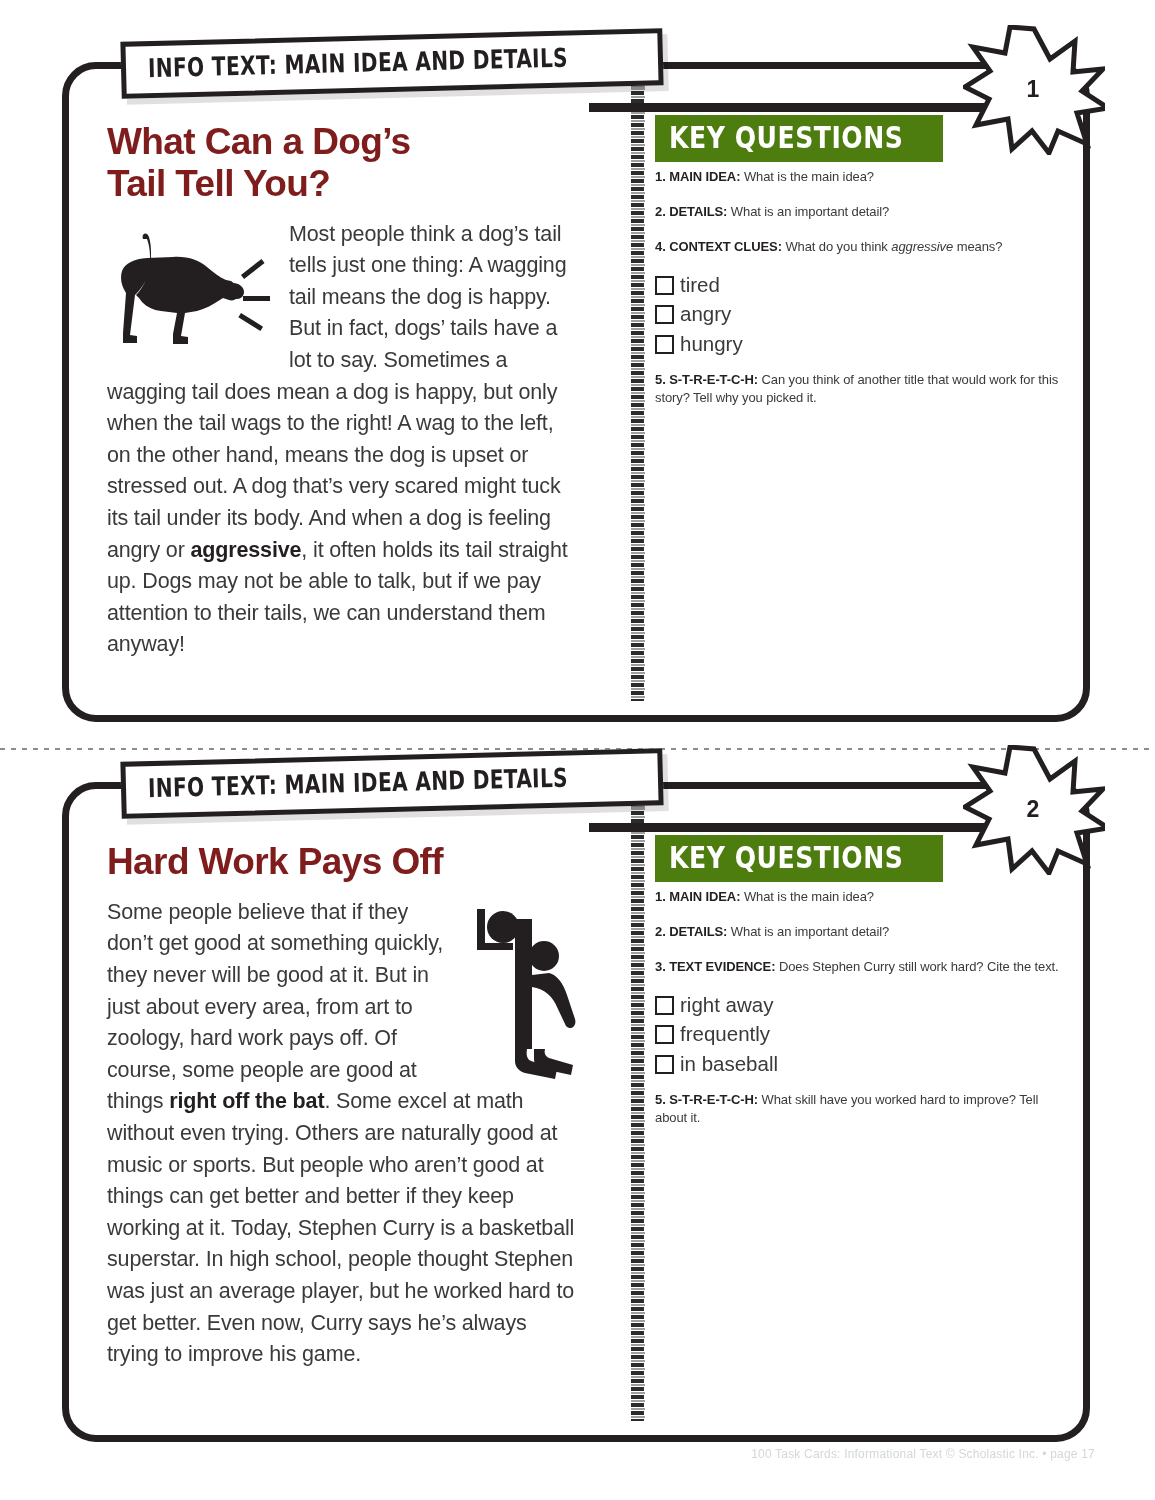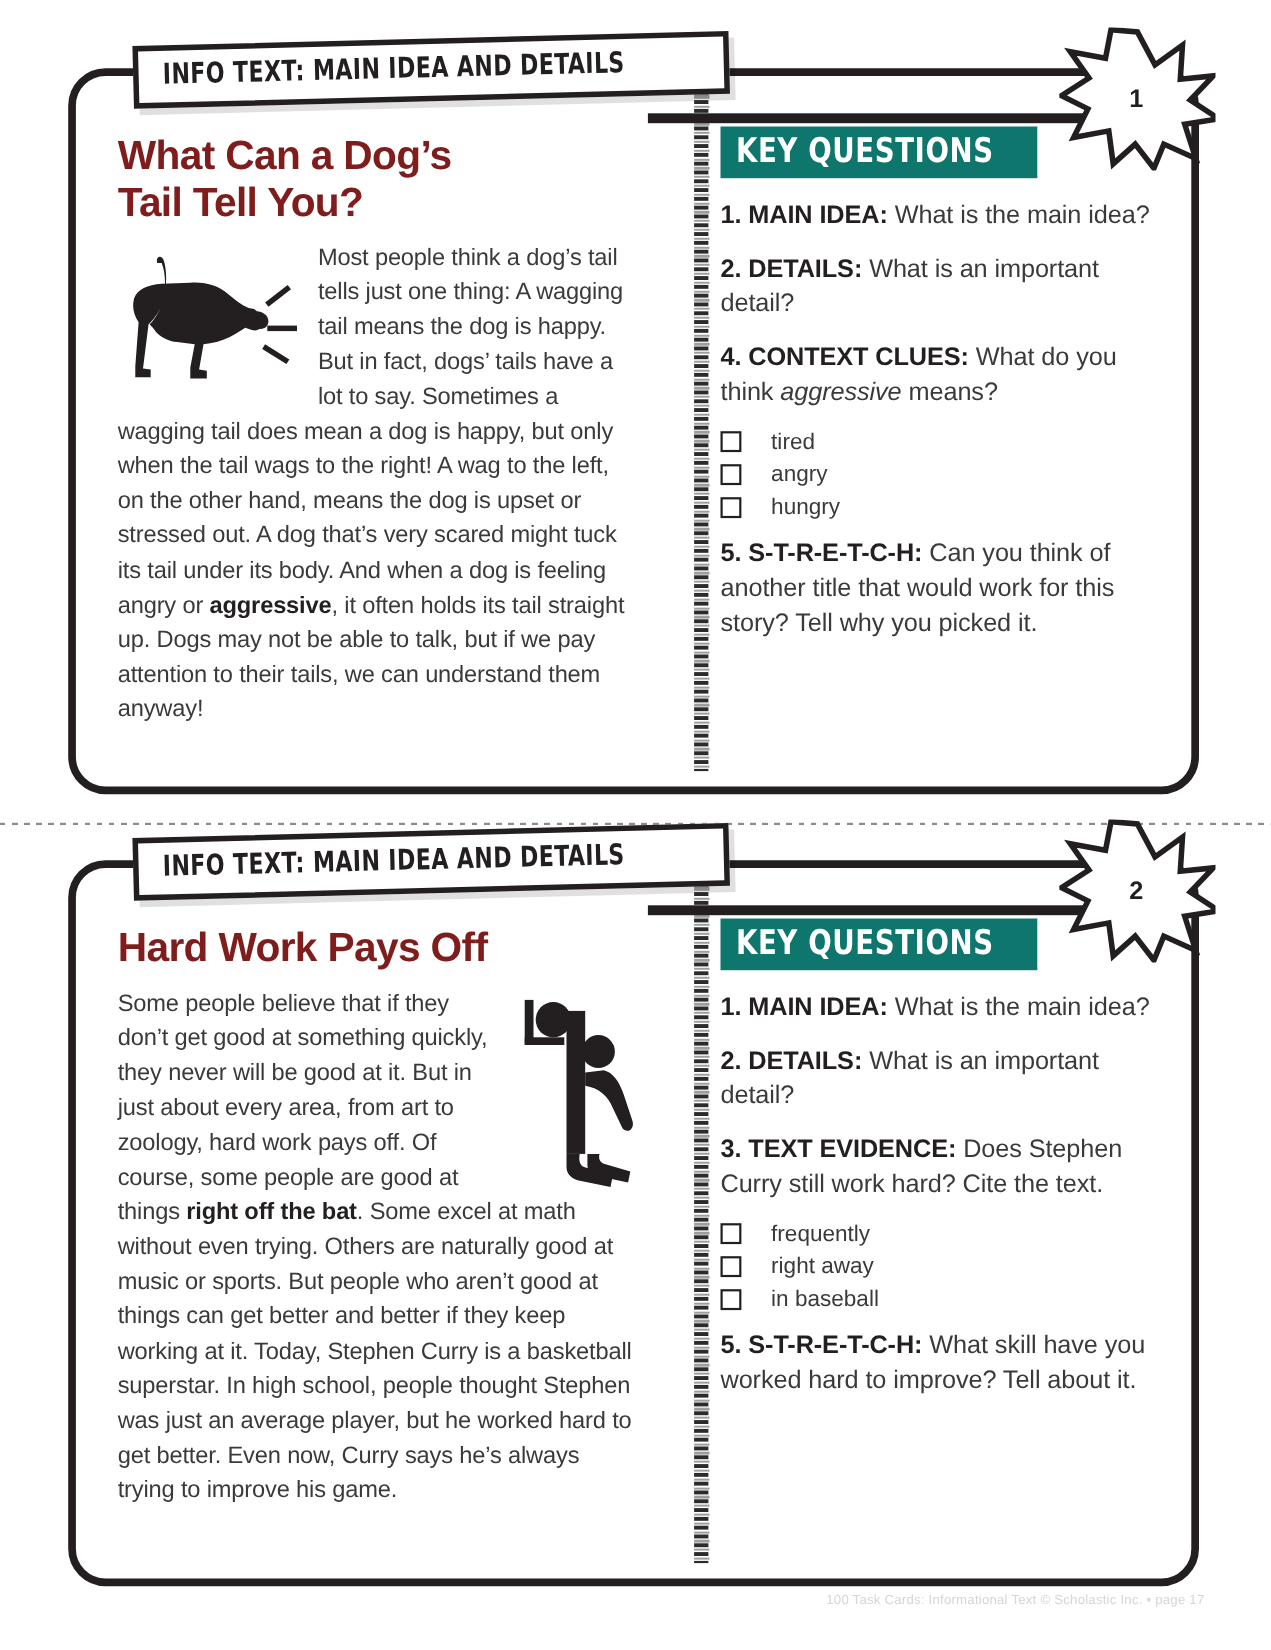--- a/index.html
+++ b/index.html
@@ -177,59 +177,59 @@
     float: right;
     width: 112px;
     height: 178px;
     margin: 6px -2px 0 12px;
   }
   .art-hoop svg { display: block; width: 100%; height: 100%; }
 
   
   .kq-bar {
     display: inline-block;
-    background: #0f766e;
+    background: #4d7c0f;
     padding: 7px 14px 9px 14px;
-    margin-bottom: 18px;
+    margin-bottom: 6px;
   }
   .kq-bar-text {
     font-family: "DejaVu Sans Condensed", "Liberation Sans Narrow", "Liberation Sans", sans-serif;
     font-weight: 700;
     font-size: 31px;
     line-height: 1;
     letter-spacing: 0.6px;
     color: #ffffff;
     white-space: nowrap;
     transform: scaleX(0.9);
     transform-origin: left center;
     display: inline-block;
   }
 
   .question {
-    font-size: 23px;
+    font-size: 13px;
     line-height: 1.38;
     color: #3a3a3c;
     margin: 0 0 17px 0;
     letter-spacing: -0.1px;
   }
   .question .q-label {
     font-weight: 700;
     color: #231f20;
   }
   .question em { font-style: italic; }
 
   .choices {
     margin: 0 0 14px 0;
     padding: 0;
     list-style: none;
   }
   .choice {
     display: flex;
     align-items: center;
-    gap: 27px;
+    gap: 6px;
     margin-bottom: 5px;
   }
   .checkbox {
     width: 19px;
     height: 19px;
     border: 2.4px solid #231f20;
     background: #ffffff;
     flex: 0 0 auto;
   }
   .choice-label {
@@ -388,28 +388,28 @@
         <p class="question">
           <span class="q-label">2. DETAILS:</span><span> What is an important detail?</span>
         </p>
         <p class="question">
           <span class="q-label">3. TEXT EVIDENCE:</span><span> Does Stephen Curry still work hard? Cite the text.</span>
         </p>
 
         <ul class="choices">
           <li class="choice">
             <span class="checkbox"></span>
+            <span class="choice-label">right away</span>
+          </li>
+          <li class="choice">
+            <span class="checkbox"></span>
             <span class="choice-label">frequently</span>
           </li>
           <li class="choice">
             <span class="checkbox"></span>
-            <span class="choice-label">right away</span>
-          </li>
-          <li class="choice">
-            <span class="checkbox"></span>
             <span class="choice-label">in baseball</span>
           </li>
         </ul>
 
         <p class="question">
           <span class="q-label">5. S-T-R-E-T-C-H:</span><span> What skill have you worked hard to improve? Tell about it.</span>
         </p>
       </div>
     </div>
   </div>

